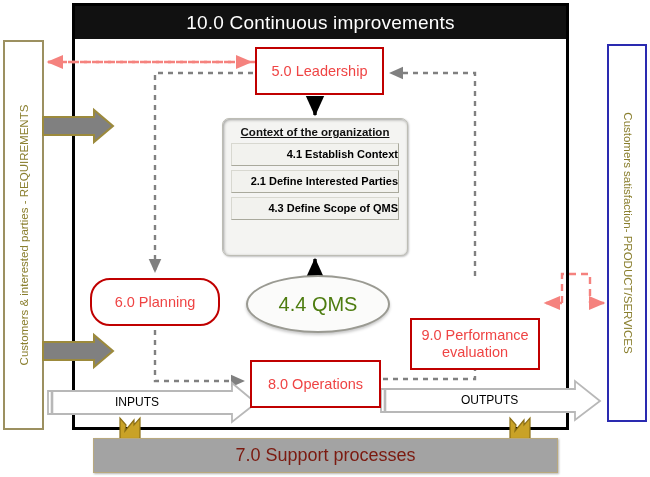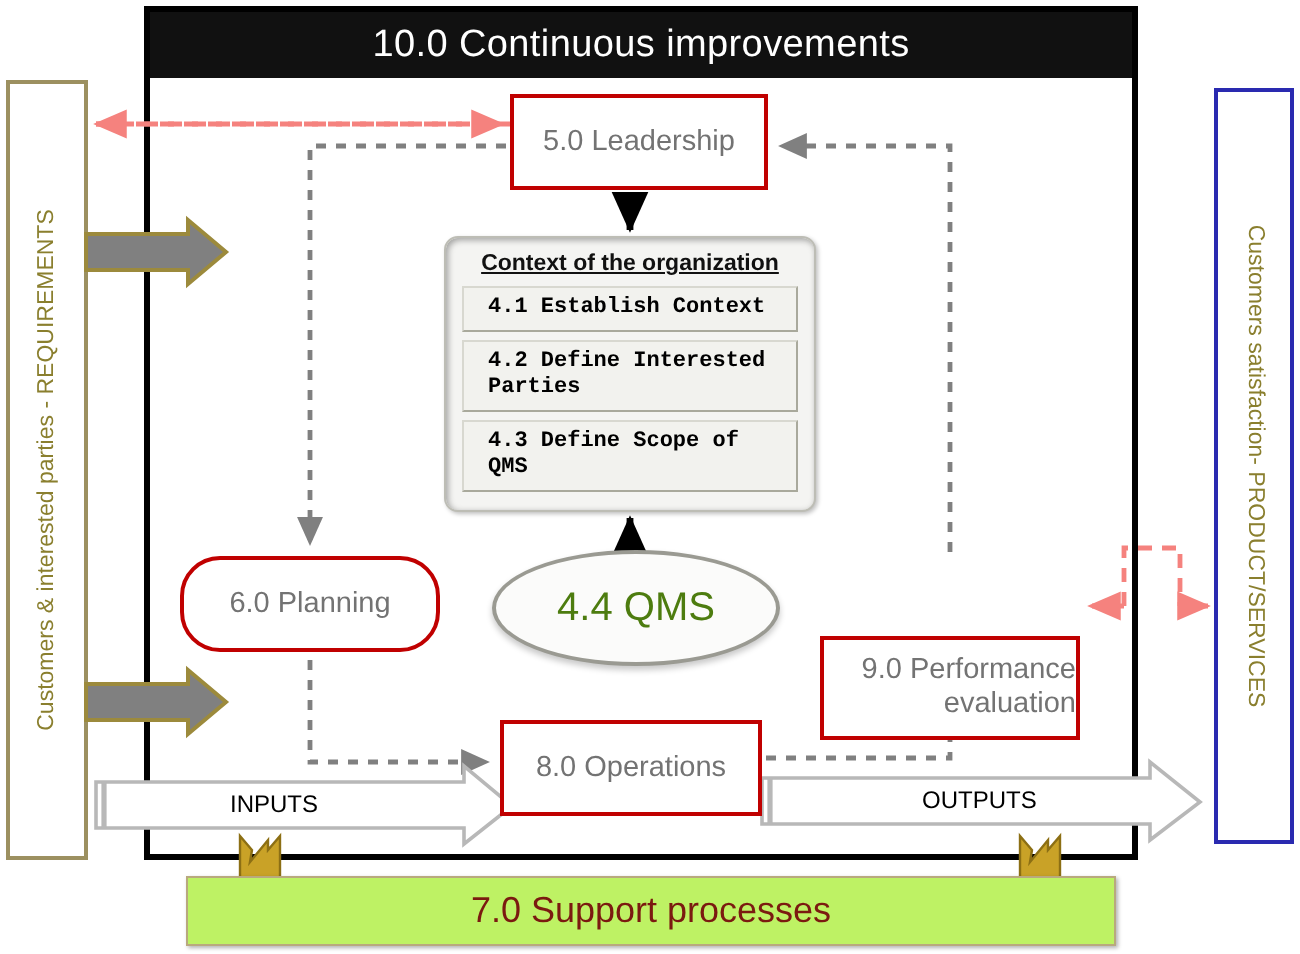--- a/index.html
+++ b/index.html
@@ -18,50 +18,50 @@
 
   
   #frame{position:absolute;left:72px;top:3px;width:497px;height:427px;
          border:3px solid #000;box-sizing:border-box;background:#fff;}
   #title-bar{position:absolute;left:75px;top:6px;width:491px;height:33px;
              background:#111111;color:#ffffff;font-size:19px;
              display:flex;align-items:center;justify-content:center;letter-spacing:.2px;}
 
   
   .redbox{position:absolute;box-sizing:border-box;background:#ffffff;
-          border:2px solid #c00000;color:#737373;font-size:14.5px;
-          display:flex;align-items:center;justify-content:center;text-align:right;
+          border:2px solid #c00000;color:#ef4444;font-size:14.5px;
+          display:flex;align-items:center;justify-content:center;text-align:center;
           line-height:17px;}
   #box-leadership{left:255px;top:47px;width:129px;height:48px;}
   #box-planning{left:90px;top:278px;width:130px;height:48px;border-radius:20px;}
   #box-performance{left:410px;top:278px;width:130px;height:52px;margin-top:40px;}
   #box-operations{left:250px;top:360px;width:131px;height:48px;}
 
   
   #context-panel{position:absolute;left:222px;top:118px;width:186px;height:138px;
      box-sizing:border-box;background:#f4f4f2;border:1px solid #bdbdb5;border-radius:7px;
      box-shadow:1px 1px 3px rgba(0,0,0,.35) inset,1px 1px 2px rgba(0,0,0,.25);
      padding:6px 8px;}
   #context-title{font-size:11.5px;font-weight:bold;color:#111;text-align:center;
      text-decoration:underline;margin:1px 0 5px 0;}
   .ctx-item{box-sizing:border-box;background:#f2f2ee;border:1px solid #a9a99c;
      border-top-color:#d8d8d0;border-left-color:#d8d8d0;
-     font-size:11px;font-weight:bold;color:#000;text-align:left;
-     margin-bottom:4px;padding:4px 12px;line-height:13px;font-family:Liberation Mono, monospace;}
+     font-size:11px;font-weight:bold;color:#000;text-align:right;
+     margin-bottom:4px;padding:4px 0;line-height:13px;}
 
   
   #qms{position:absolute;left:246px;top:275px;width:140px;height:54px;
        border-radius:50%;background:#fbfbfa;border:2px solid #9a9a92;
        box-shadow:0 2px 3px rgba(0,0,0,.22);
        display:flex;align-items:center;justify-content:center;
        font-size:20px;color:#4d7c0f;}
 
   
   #support-bar{position:absolute;left:93px;top:438px;width:465px;height:35px;
-       box-sizing:border-box;background:#bef264;border:1px solid #b9a97e;
+       box-sizing:border-box;background:#a3a3a3;border:1px solid #b9a97e;
        box-shadow:1px 1px 2px rgba(0,0,0,.3);
        display:flex;align-items:center;justify-content:center;
        font-size:18px;color:#7b1a10;}
 
   
   #overlay{position:absolute;left:0;top:0;width:650px;height:477px;pointer-events:none;}
 
   
   .io-label{position:absolute;font-size:12px;color:#000;background:transparent;}
   #inputs-label{left:115px;top:395px;}
@@ -149,21 +149,21 @@
       <path d="M125,431 L134,420 L134,425 L140,418 L140,455 L120,455 L120,418 L126,425 z" fill="#c9a227" stroke="#8c6f14" stroke-width="1.2"></path>
     </g>
     <g>
       <path d="M515,431 L524,420 L524,425 L530,418 L530,455 L510,455 L510,418 L516,425 z" fill="#c9a227" stroke="#8c6f14" stroke-width="1.2"></path>
     </g>
   </svg>
 
   <div id="context-panel">
     <div id="context-title">Context of the organization</div>
     <div class="ctx-item">4.1 Establish Context</div>
-    <div class="ctx-item">4.2 Define Interested Parties</div>
+    <div class="ctx-item">2.1 Define Interested Parties</div>
     <div class="ctx-item">4.3 Define Scope of QMS</div>
   </div>
 
   <div class="redbox" id="box-leadership">5.0 Leadership</div>
   <div class="redbox" id="box-planning">6.0 Planning</div>
   <div class="redbox" id="box-performance">9.0 Performance evaluation</div>
   <div class="redbox" id="box-operations">8.0 Operations</div>
 
   <div id="qms">4.4 QMS</div>
 

